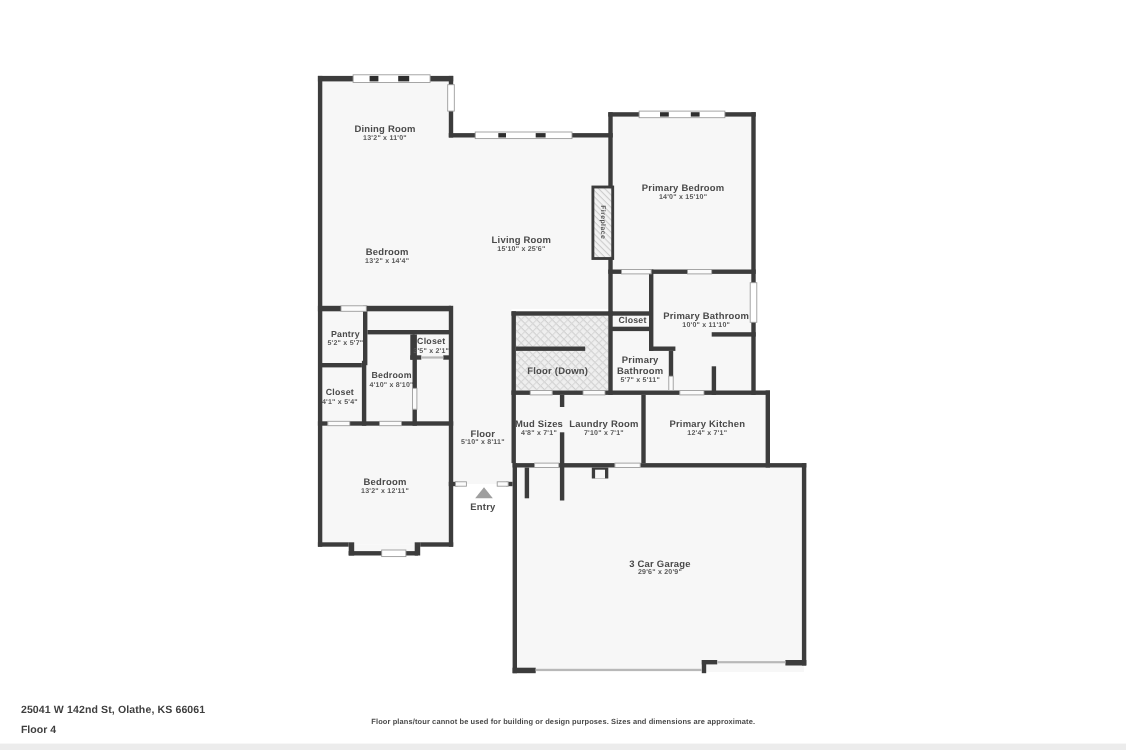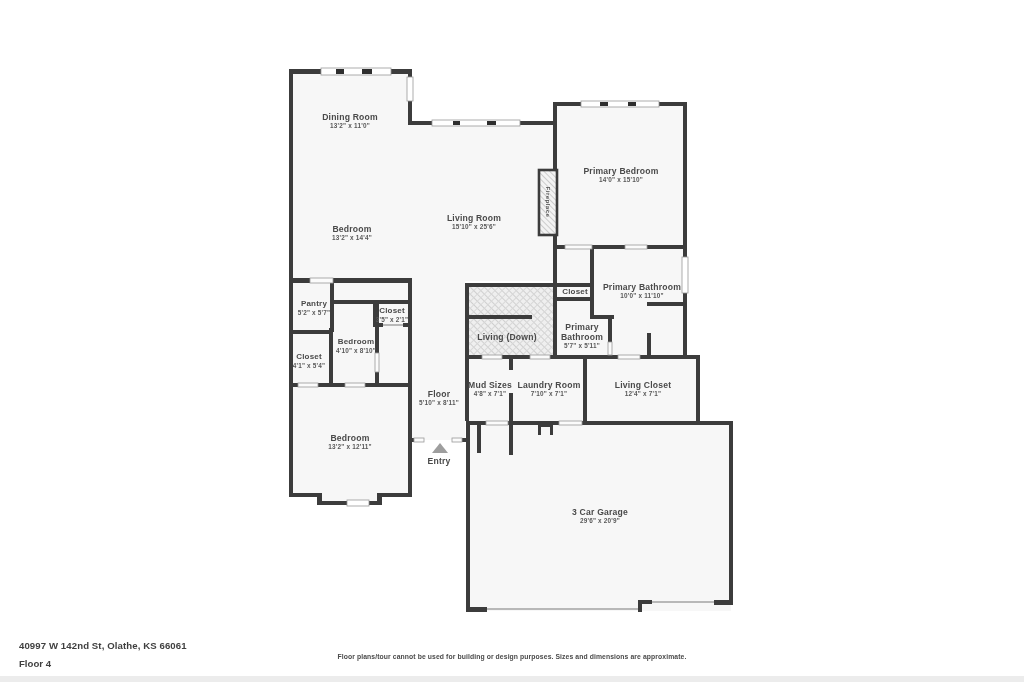--- a/index.html
+++ b/index.html
@@ -208,21 +208,21 @@
   </div>
   <div class="room-label" style="left:642px;top:291px">
     <span class="nm">Primary Bathroom</span>
     <span class="dm">10'0" x 11'10"</span>
   </div>
   <div class="room-label wrap" style="left:582px;top:336px">
     <span class="nm">Primary Bathroom</span>
     <span class="dm">5'7" x 5'11"</span>
   </div>
   <div class="room-label" style="left:507px;top:337px">
-    <span class="nm">Living (Down)</span>
+    <span class="nm">Floor (Down)</span>
   </div>
   <div class="room-label small" style="left:314px;top:308px">
     <span class="nm">Pantry</span>
     <span class="dm">5'2" x 5'7"</span>
   </div>
   <div class="room-label small" style="left:392px;top:315px">
     <span class="nm">Closet</span>
     <span class="dm">3'5" x 2'1"</span>
   </div>
   <div class="room-label small" style="left:356px;top:346px">
@@ -235,36 +235,36 @@
   </div>
   <div class="room-label" style="left:490px;top:389px">
     <span class="nm">Mud Sizes</span>
     <span class="dm">4'8" x 7'1"</span>
   </div>
   <div class="room-label" style="left:549px;top:389px">
     <span class="nm">Laundry Room</span>
     <span class="dm">7'10" x 7'1"</span>
   </div>
   <div class="room-label" style="left:643px;top:389px">
-    <span class="nm">Living Closet</span>
+    <span class="nm">Primary Kitchen</span>
     <span class="dm">12'4" x 7'1"</span>
   </div>
   <div class="room-label" style="left:439px;top:398px">
     <span class="nm">Floor</span>
     <span class="dm">5'10" x 8'11"</span>
   </div>
   <div class="room-label" style="left:350px;top:442px">
     <span class="nm">Bedroom</span>
     <span class="dm">13'2" x 12'11"</span>
   </div>
   <div class="room-label" style="left:439px;top:461px">
     <span class="nm">Entry</span>
   </div>
   <div class="room-label" style="left:600px;top:516px">
     <span class="nm">3 Car Garage</span>
     <span class="dm">29'6" x 20'9"</span>
   </div>
 
-  <div id="address">40997 W 142nd St, Olathe, KS 66061</div>
+  <div id="address">25041 W 142nd St, Olathe, KS 66061</div>
   <div id="floor-label">Floor 4</div>
   <div id="disclaimer">Floor plans/tour cannot be used for building or design purposes. Sizes and dimensions are approximate.</div>
   <div id="bottom-bar"></div>
 </div>
 
 </body></html>

